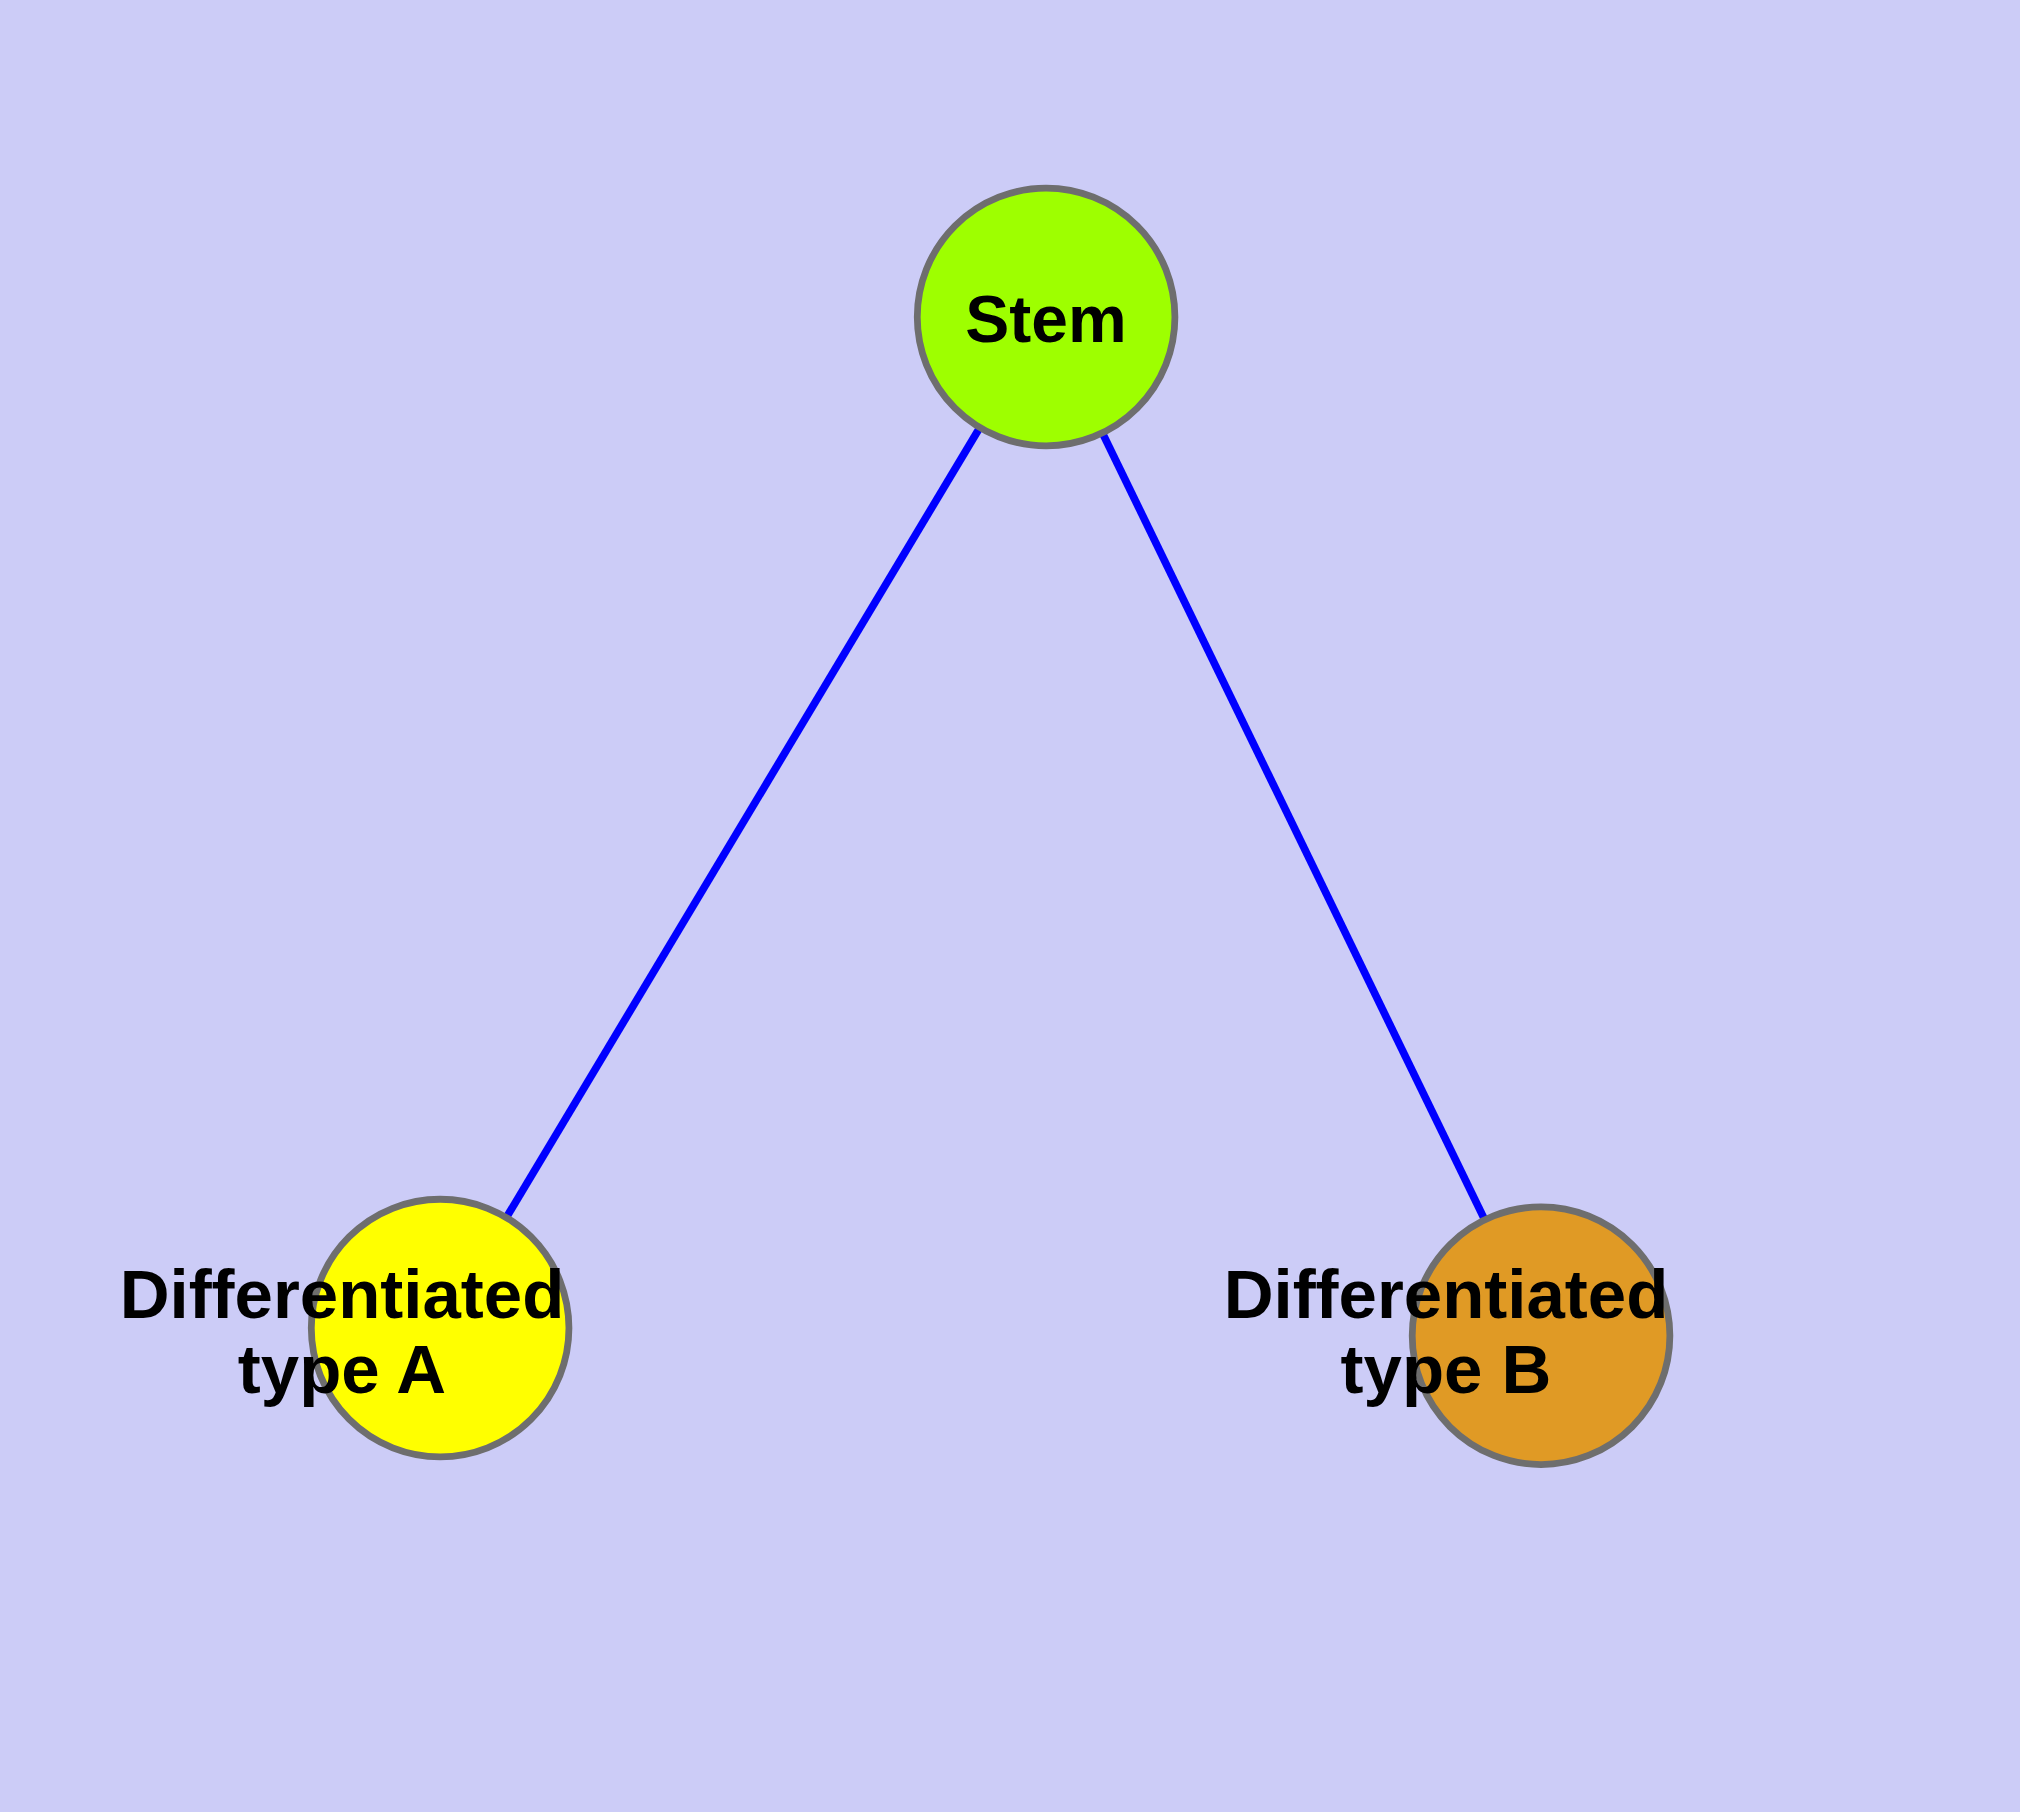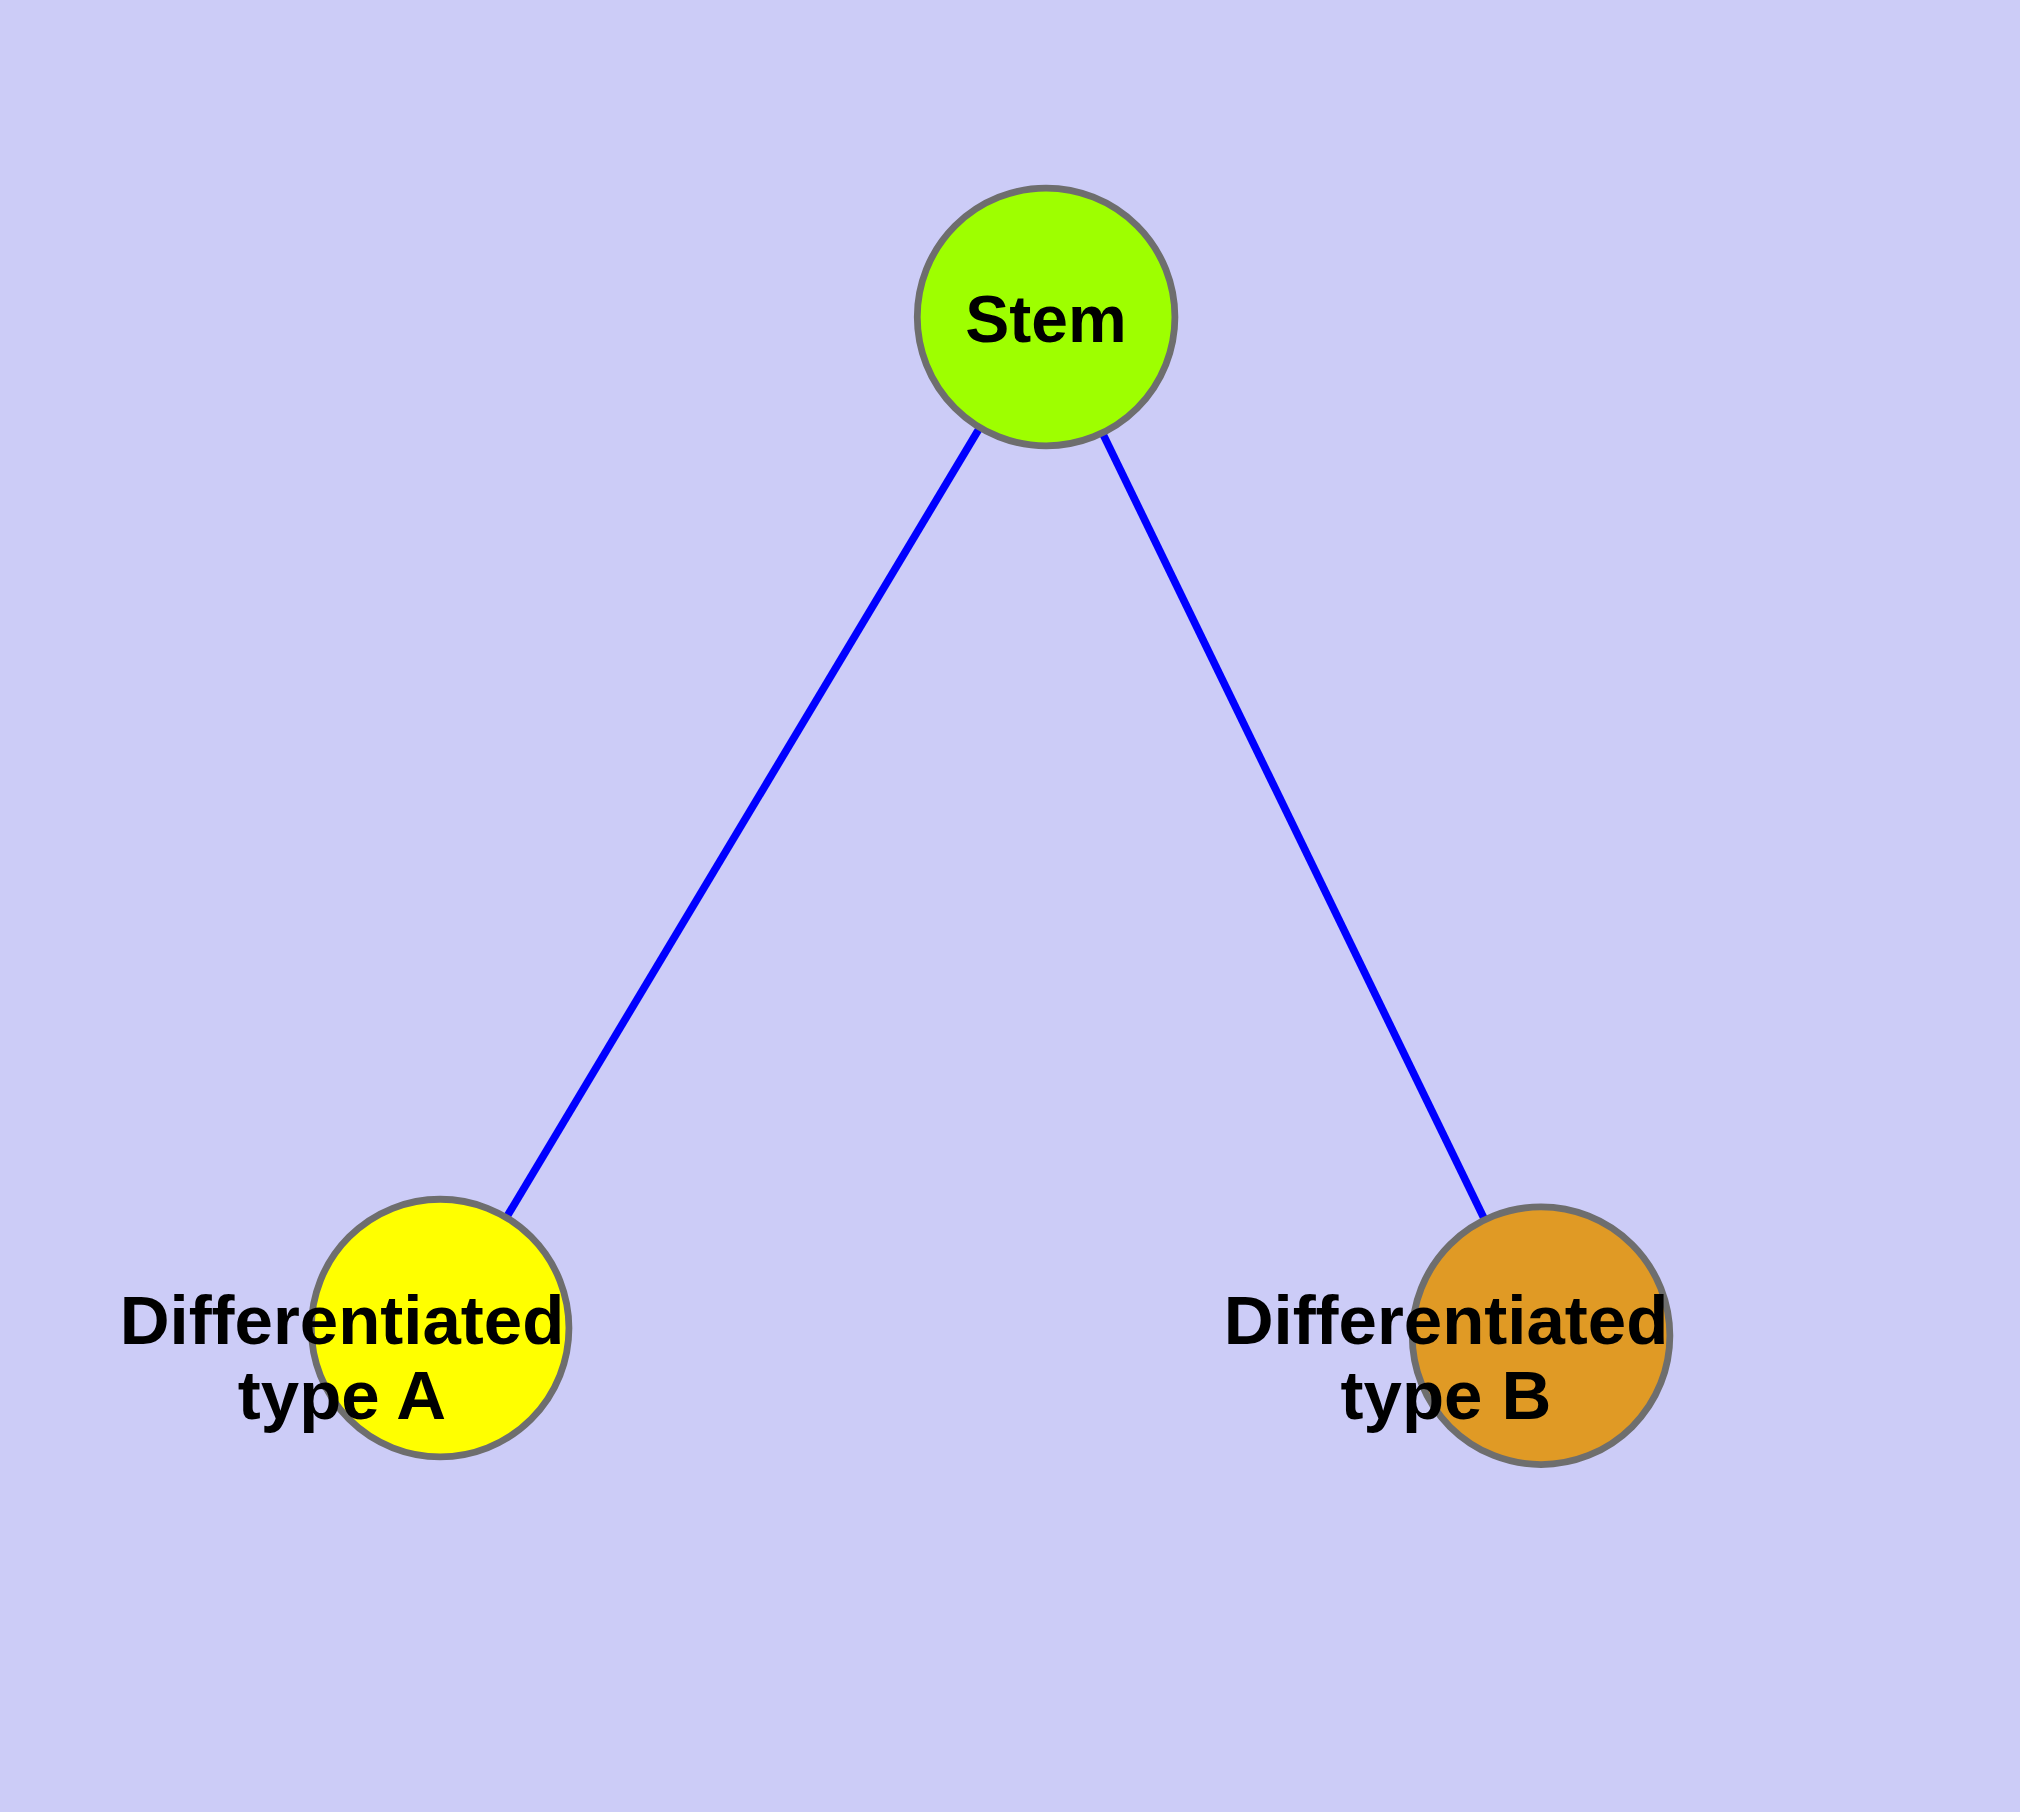--- a/index.html
+++ b/index.html
@@ -27,21 +27,21 @@
     font-family: "Liberation Sans", sans-serif;
     font-weight: bold;
     color: #000000;
     text-align: center;
     line-height: 1.08;
     white-space: pre;
     pointer-events: none;
     transform: translate(-50%, -50%);
   }
   .node-label.stem-label { font-size: 66px; }
-  .node-label.child-label { font-size: 69px; margin-top: 26px; }
+  .node-label.child-label { font-size: 69px; }
 </style>
 </head>
 <body>
 
 <div id="canvas" style="background: rgb(204, 204, 247); width: 2021px; height: 1812px;">
   <svg id="graph-svg" viewBox="0 0 2384 2138" xmlns="http://www.w3.org/2000/svg">
     <g id="edges-layer">
         <line x1="1156.8890857389465" y1="502.6619870117995" x2="596.1109142610534" y2="1438.3380129882005" stroke="#0000ff" stroke-width="9" stroke-linecap="butt"></line>
         <line x1="1299.551162983387" y1="508.9186607979987" x2="1752.448837016613" y2="1441.0813392020013" stroke="#0000ff" stroke-width="9" stroke-linecap="butt"></line>
       </g>

